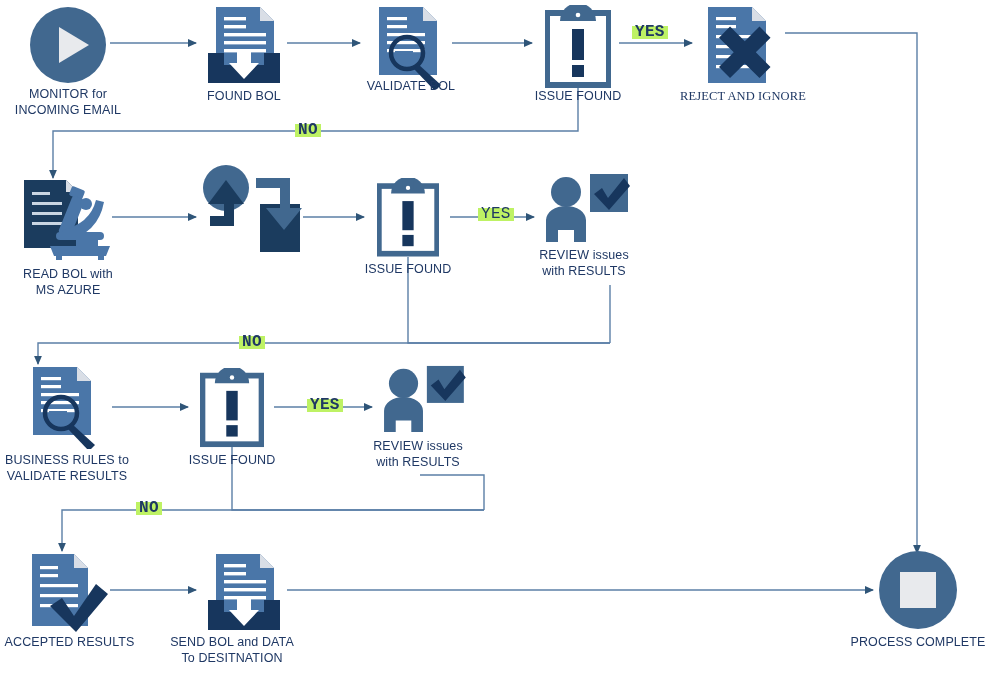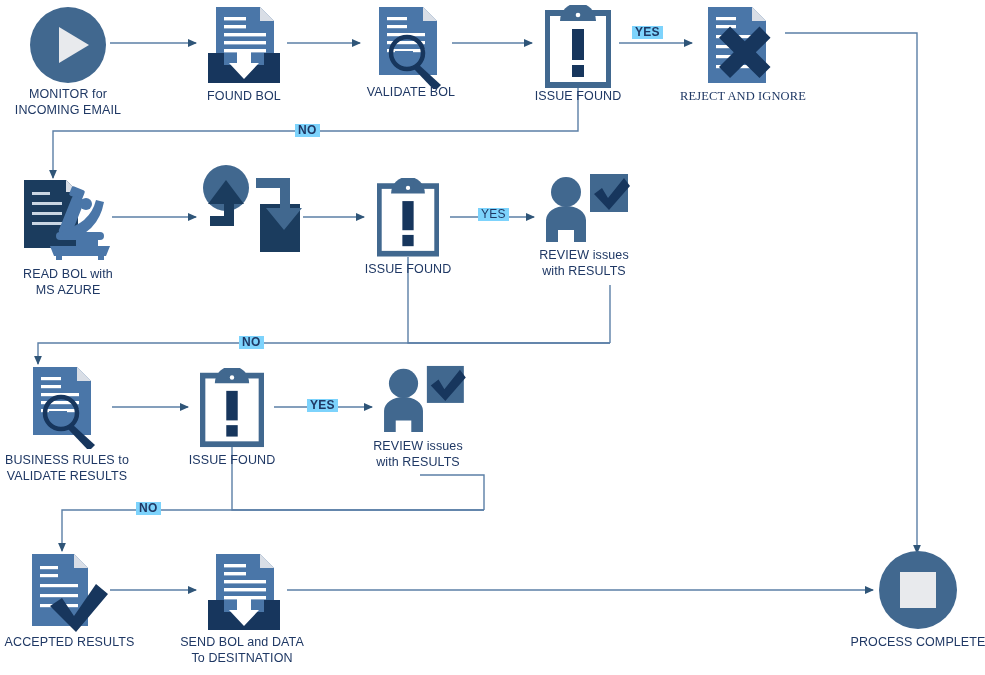--- a/index.html
+++ b/index.html
@@ -20,26 +20,27 @@
     text-align:center;
     color:#1F3864;
     font-size:12.5px;
     line-height:16px;
     white-space:pre-line;
     letter-spacing:0.1px;
   }
   .edge-label{
     position:absolute;
     color:#1F3864;
-    font-size:12px;
+    font-size:16px;
     font-weight:bold;
     letter-spacing:0.3px;
-    background:#7dd3fc;
+    background:#bef264;
     padding:0 3px;
     line-height:13px;
+    font-family:Liberation Mono, monospace;
   }
   svg.wires{position:absolute;left:0;top:0;width:985px;height:675px;}
 </style>
 </head>
 <body>
 
 <div id="canvas">
 
   <svg class="wires" viewBox="0 0 985 675" xmlns="http://www.w3.org/2000/svg">
     <defs>
@@ -119,21 +120,21 @@
         <rect x="18" y="20" width="20" height="3.2"></rect>
         <rect x="18" y="28" width="38" height="3.2"></rect>
         <rect x="18" y="36" width="38" height="3.2"></rect>
         <rect x="18" y="44" width="38" height="3.2"></rect>
       </g>
       <circle cx="38" cy="48" r="16" fill="none" stroke="#17365D" stroke-width="4.5"></circle>
       <rect x="26" y="46" width="18" height="3.2" fill="#4A76A8"></rect>
       <path d="M49,59 L72,80 L66,86 L45,64 Z" fill="#17365D"></path>
     </svg>
   </div>
-  <div class="label" style="left:336px;top:84px;width:150px;text-align:center;">VALIDATE BOL</div>
+  <div class="label" style="left:336px;top:78px;width:150px;text-align:center;">VALIDATE BOL</div>
 
   <div class="node" style="left:545px;top:5px;">
     <svg width="66" height="84" viewBox="0 0 66 84">
       <rect x="2" y="8" width="62" height="72" fill="none" stroke="#41688F" stroke-width="6"></rect>
       <path d="M15,16 a18,18 0 0 1 36,0 Z" fill="#41688F"></path>
       <rect x="27" y="1" width="12" height="10" rx="2" fill="#41688F"></rect>
       <circle cx="33" cy="10" r="2.3" fill="#FFFFFF"></circle>
       <rect x="27" y="24" width="12" height="31" fill="#17365D"></rect>
       <rect x="27" y="60" width="12" height="12" fill="#17365D"></rect>
     </svg>
@@ -282,21 +283,21 @@
         <rect x="22" y="12" width="22" height="3.4"></rect>
         <rect x="22" y="20" width="22" height="3.4"></rect>
         <rect x="22" y="28" width="42" height="3.4"></rect>
         <rect x="22" y="36" width="42" height="3.4"></rect>
         <rect x="22" y="44" width="42" height="3.4"></rect>
       </g>
       <path d="M6,48 L22,48 L22,60 L62,60 L62,48 L78,48 L78,78 L6,78 Z" fill="#17365D"></path>
       <path d="M35,44 L49,44 L49,58 L57,58 L42,74 L27,58 L35,58 Z" fill="#FFFFFF"></path>
     </svg>
   </div>
-  <div class="label" style="left:167px;top:634px;width:150px;">SEND BOL and DATA
+  <div class="label" style="left:157px;top:634px;width:150px;">SEND BOL and DATA
 To DESITNATION</div>
 
   <div class="node" style="left:877px;top:549px;">
     <svg width="82" height="82" viewBox="0 0 82 82">
       <circle cx="41" cy="41" r="39" fill="#41688F"></circle>
       <rect x="23" y="23" width="36" height="36" fill="#E8EAED"></rect>
     </svg>
   </div>
   <div class="label" style="left:843px;top:634px;width:150px;">PROCESS COMPLETE</div>
 

